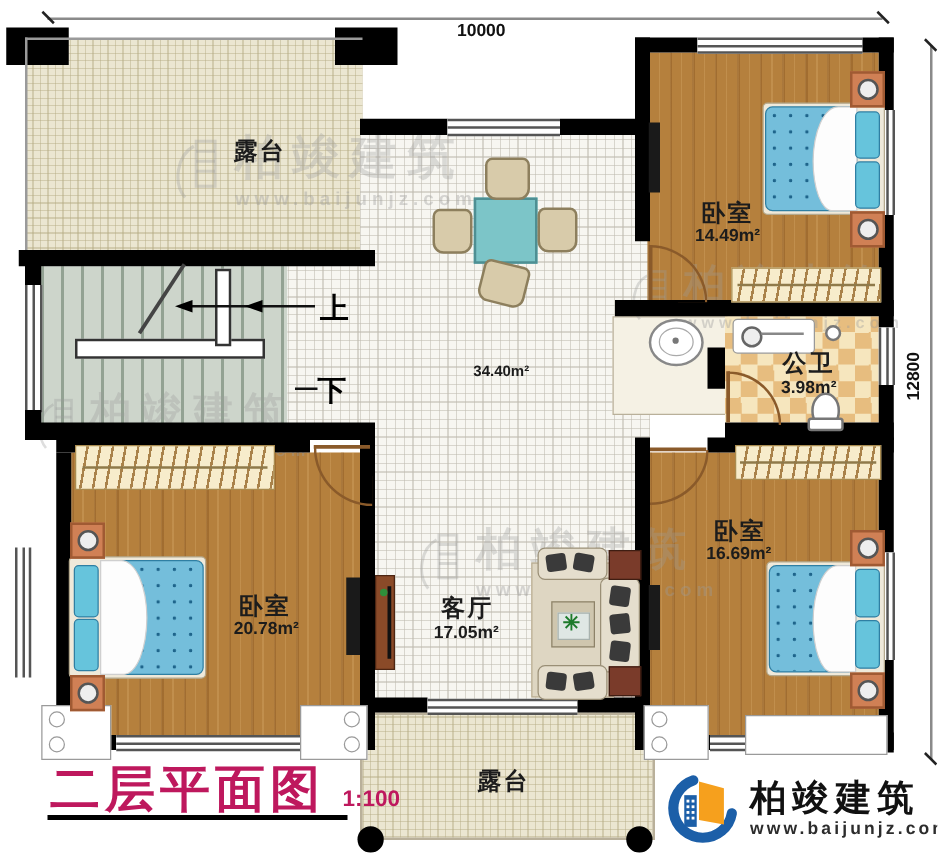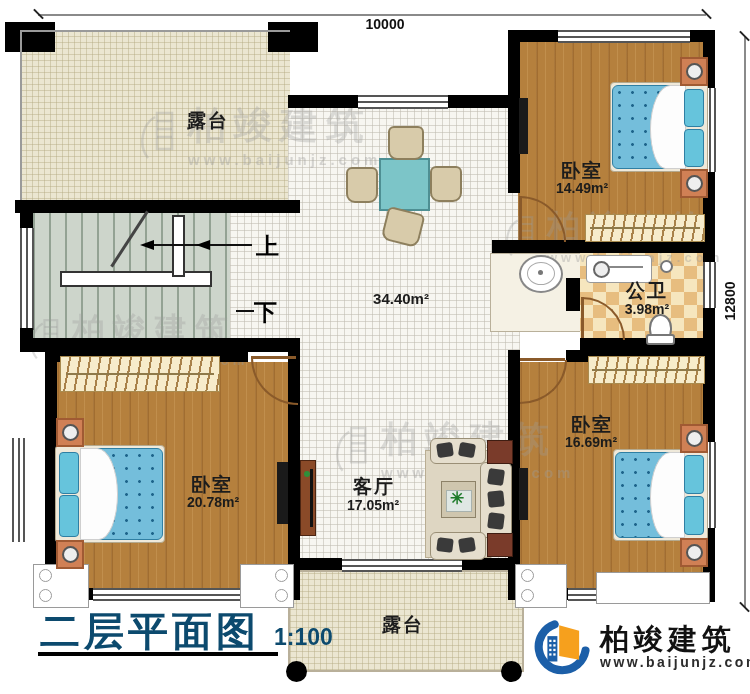--- a/index.html
+++ b/index.html
@@ -46,23 +46,23 @@
   .dimline{position:absolute;background:#8a8a8a;}
   .dimtick{position:absolute;width:13px;height:2px;background:#222;}
   .dimtext{position:absolute;color:#111;font-weight:bold;font-size:14px;}
   .chair{position:absolute;background:#d8cbaa;border:2px solid #8d7f5d;border-radius:6px 6px 9px 9px;}
   .sofa{position:absolute;background:#e5decd;border:1px solid #9a8f76;border-radius:6px;}
   .cushion{position:absolute;background:#3a3a3a;border-radius:3px;}
   .sidetable{position:absolute;background:#7a3b2a;border:1px solid #3f1d12;}
   .porch{position:absolute;background:#fff;border:1.5px solid #9a9a9a;}
   .pcircle{position:absolute;width:11px;height:11px;border-radius:50%;border:1.5px solid #9a9a9a;background:#fff;}
   .col-circle{position:absolute;width:21px;height:21px;border-radius:50%;background:#000;}
-  .title-row{position:absolute;display:flex;align-items:baseline;gap:14px;color:#0c4a6e;}
+  .title-row{position:absolute;display:flex;align-items:baseline;gap:14px;color:#be185d;}
   .title-main{font-size:40px;font-weight:bold;letter-spacing:4px;}
-  .title-scale{font-size:23px;font-weight:bold;}
+  .title-scale{font-size:18px;font-weight:bold;}
   .stats-row{position:absolute;display:flex;gap:24px;font-size:13px;font-weight:bold;color:#000;}
   .logo{position:absolute;display:flex;align-items:center;gap:10px;}
   .logoname{font-size:29px;font-weight:900;letter-spacing:5px;color:#111;line-height:1.05;}
   .logourl{font-size:14px;font-weight:bold;letter-spacing:2.5px;color:#2c2c2c;}
   .arrowL{position:absolute;width:0;height:0;border-top:5px solid transparent;border-bottom:5px solid transparent;border-right:14px solid #000;}
   .stairline{position:absolute;background:#111;}
   .updown{position:absolute;font-size:23px;font-weight:bold;color:#000;}
 </style>
 </head>
 <body>
@@ -308,21 +308,21 @@
   <div class="arc" style="left:520px;top:360px;width:45px;height:42px;border-bottom:2px solid #8a5a2a;border-right:2px solid #8a5a2a;border-bottom-right-radius:100%;"></div>
   <div class="doorleaf" style="left:520px;top:358px;width:45px;height:3px;"></div>
   <div class="arc" style="left:582px;top:297px;width:41px;height:41px;border-top:2px solid #8a5a2a;border-right:2px solid #8a5a2a;border-top-right-radius:100%;"></div>
   <div class="doorleaf" style="left:581px;top:297px;width:3px;height:41px;"></div>
 
   <div class="roomlabel rname" style="left:168px;top:108px;width:80px;">露台</div>
   <div class="roomlabel rname" style="left:552px;top:158px;width:60px;">卧室</div>
   <div class="roomlabel rarea" style="left:548px;top:180px;width:68px;">14.49m²</div>
   <div class="roomlabel rname" style="left:615px;top:278px;width:64px;">公卫</div>
   <div class="roomlabel rarea" style="left:613px;top:301px;width:68px;">3.98m²</div>
-  <div class="roomlabel" style="left:360px;top:290px;width:82px;font-size:15px;">34.40m²</div>
+  <div class="roomlabel" style="left:360px;top:290px;width:82px;font-size:12px;">34.40m²</div>
   <div class="roomlabel rname" style="left:346px;top:474px;width:56px;">客厅</div>
   <div class="roomlabel rarea" style="left:338px;top:497px;width:70px;">17.05m²</div>
   <div class="roomlabel rname" style="left:184px;top:472px;width:56px;">卧室</div>
   <div class="roomlabel rarea" style="left:178px;top:494px;width:70px;">20.78m²</div>
   <div class="roomlabel rname" style="left:564px;top:412px;width:56px;">卧室</div>
   <div class="roomlabel rarea" style="left:556px;top:434px;width:70px;">16.69m²</div>
   <div class="roomlabel rname" style="left:368px;top:612px;width:70px;">露台</div>
 
   <div class="dimline" style="left:38px;top:14px;width:668px;height:1.5px;"></div>
   <div class="dimtick" style="left:32px;top:13px;transform:rotate(45deg);"></div>

